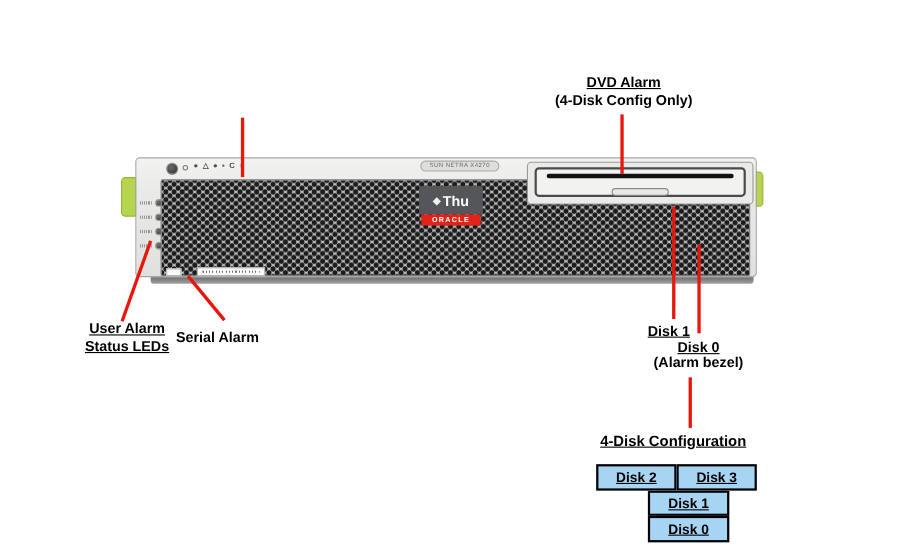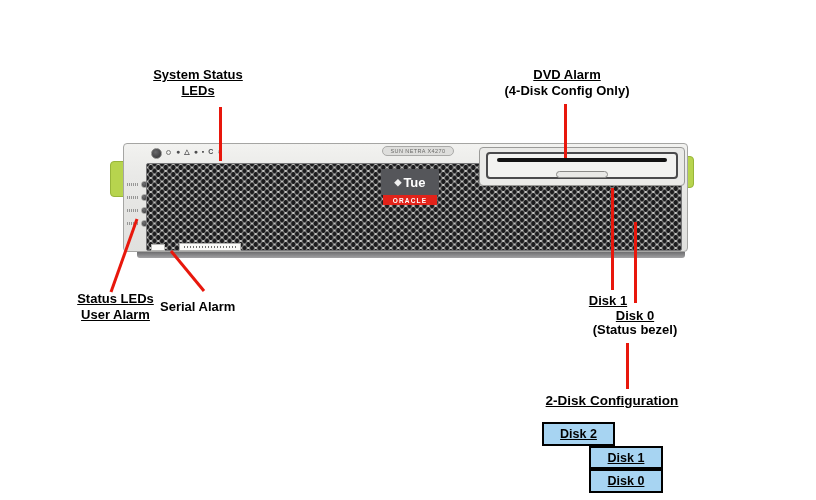--- a/index.html
+++ b/index.html
@@ -111,21 +111,21 @@
     </div>
     <div class="alarm-row" style="top:76px;">
       <div class="alarm-mark"></div>
       <div class="alarm-led"></div>
     </div>
 
     <div class="mesh"></div>
 
     <div class="sun-badge">
       <span class="mark">◆</span>
-      <span>Tue</span>
+      <span>Thu</span>
     </div>
     <div class="oracle-badge">ORACLE</div>
 
     <div class="dvd-bay">
       <div class="dvd-face">
         <div class="dvd-slot"></div>
         <div class="dvd-eject"></div>
       </div>
     </div>
 
@@ -139,56 +139,55 @@
   <div class="vline" style="left:219px;top:107px;height:54px;"></div>
   <div class="vline" style="left:564px;top:104px;height:54px;"></div>
   <div class="vline" style="left:611px;top:188px;height:102px;"></div>
   <div class="vline" style="left:634px;top:222px;height:81px;"></div>
   <div class="vline" style="left:626px;top:343px;height:46px;"></div>
   <svg id="diag-lines">
     <line x1="137" y1="219" x2="111" y2="292"></line>
     <line x1="171" y1="251" x2="204" y2="291"></line>
   </svg>
 
-  <div class="callout" style="left:128px;top:67px;width:140px;">
-    <div class="u">System Status</div>
-    <div class="u">LEDs</div>
-  </div>
 
   <div class="callout" style="left:467px;top:67px;width:200px;">
     <div class="u">DVD Alarm</div>
     <div>(4-Disk Config Only)</div>
   </div>
 
   <div class="callout" style="left:58px;top:291px;width:115px;">
+    <div class="u">User Alarm</div>
     <div class="u">Status LEDs</div>
-    <div class="u">User Alarm</div>
   </div>
 
   <div class="callout" style="left:160px;top:299px;width:120px;text-align:left;">
     <div>Serial Alarm</div>
   </div>
 
   <div class="callout" style="left:580px;top:293px;width:56px;">
     <div class="u">Disk 1</div>
   </div>
 
   <div class="callout" style="left:607px;top:308px;width:56px;">
     <div class="u">Disk 0</div>
   </div>
 
   <div class="callout" style="left:575px;top:322px;width:120px;">
-    <div>(Status bezel)</div>
+    <div>(Alarm bezel)</div>
   </div>
 
   <div class="callout" style="left:536px;top:393px;width:152px;font-size:13.5px;">
-    <div class="u">2-Disk Configuration</div>
+    <div class="u">4-Disk Configuration</div>
   </div>
   <div class="disk-box" style="left:542px;top:422px;width:73px;height:24px;">
     <span>Disk 2</span>
+  </div>
+  <div class="disk-box" style="left:615px;top:422px;width:73px;height:24px;">
+    <span>Disk 3</span>
   </div>
   <div class="disk-box" style="left:589px;top:446px;width:74px;height:23px;">
     <span>Disk 1</span>
   </div>
   <div class="disk-box" style="left:589px;top:469px;width:74px;height:24px;">
     <span>Disk 0</span>
   </div>
 
 </div>
 

